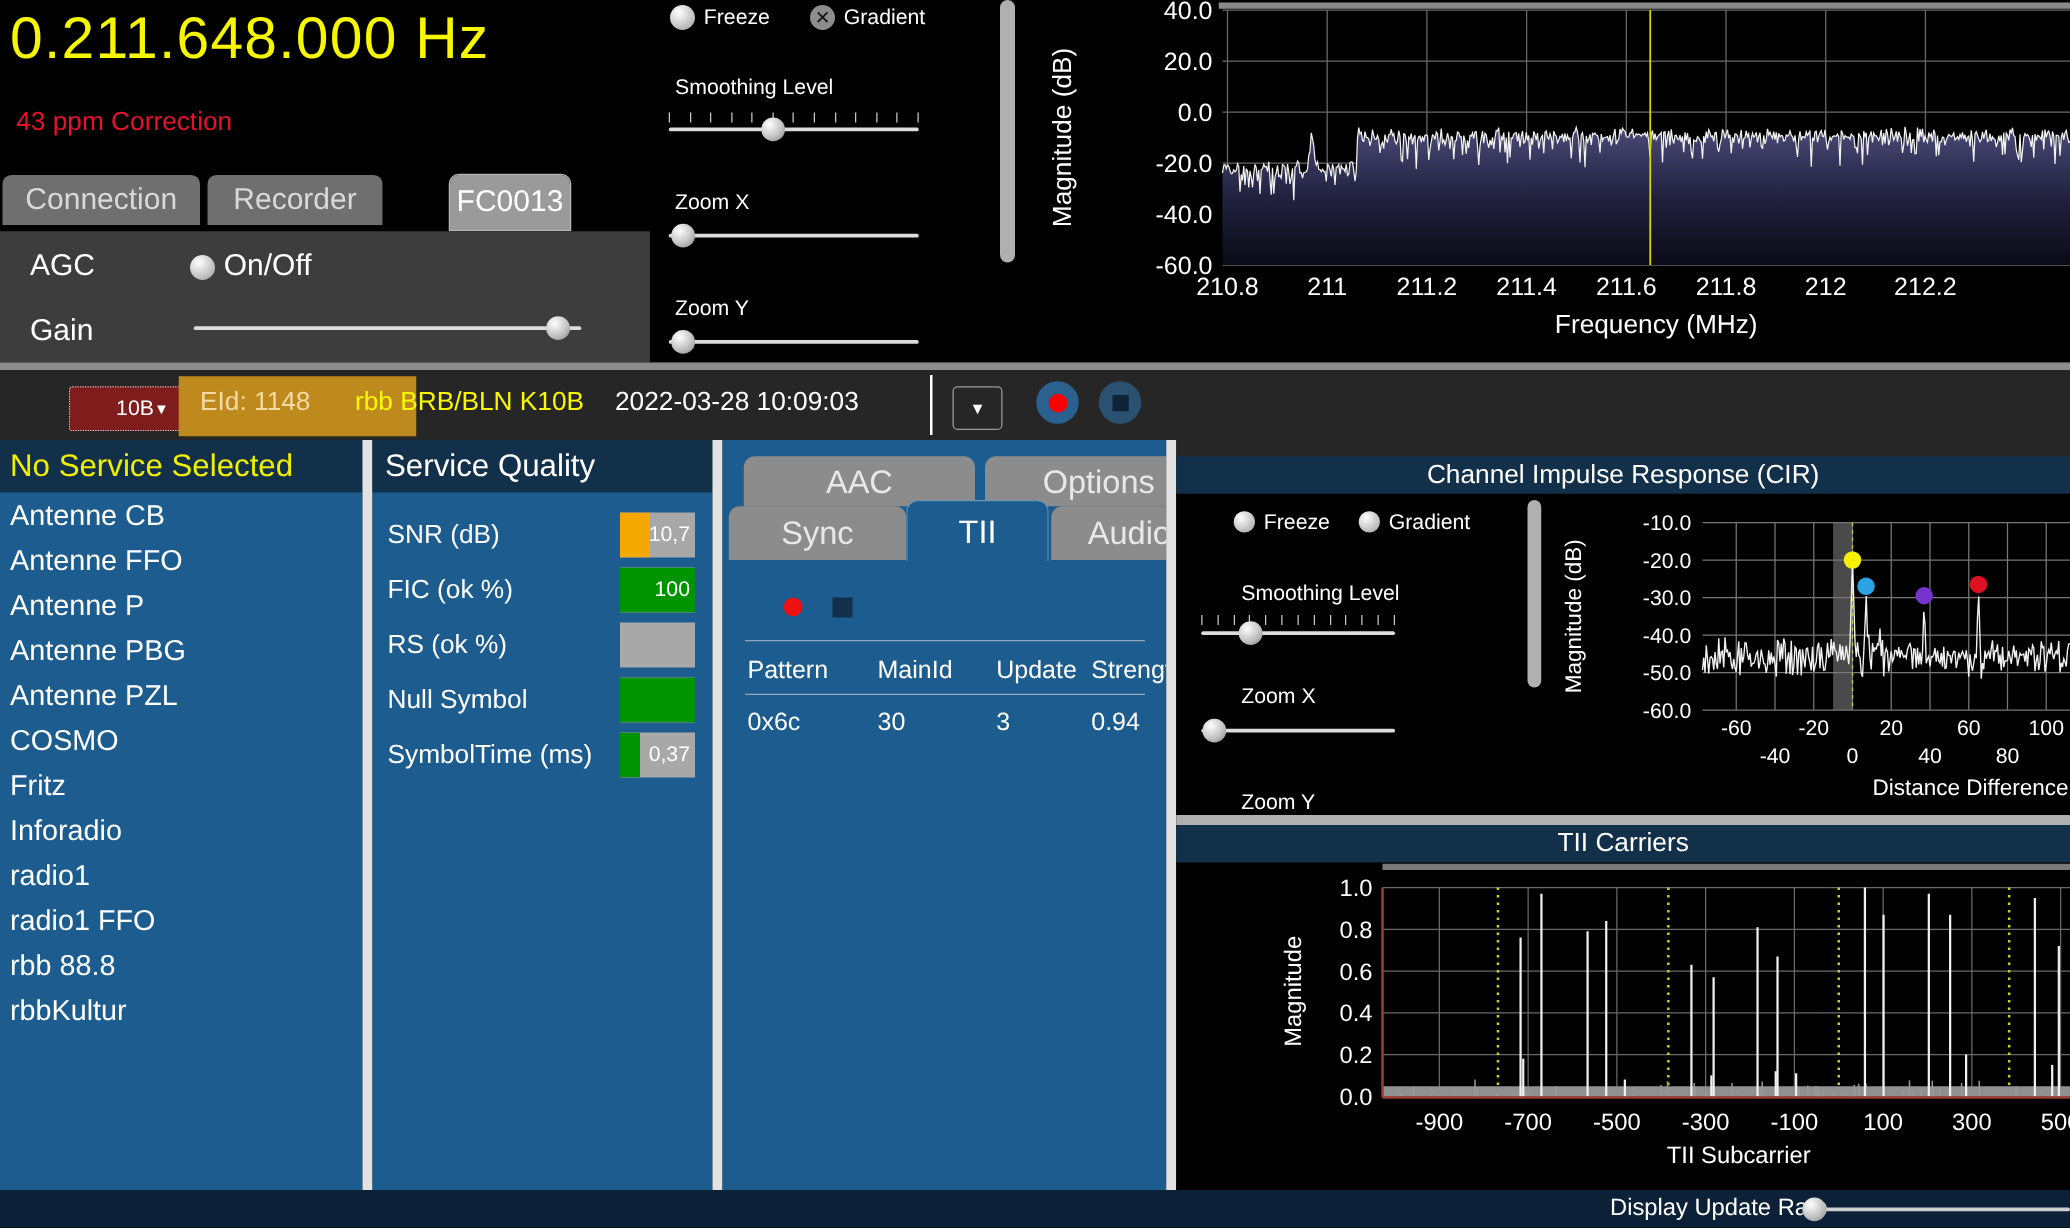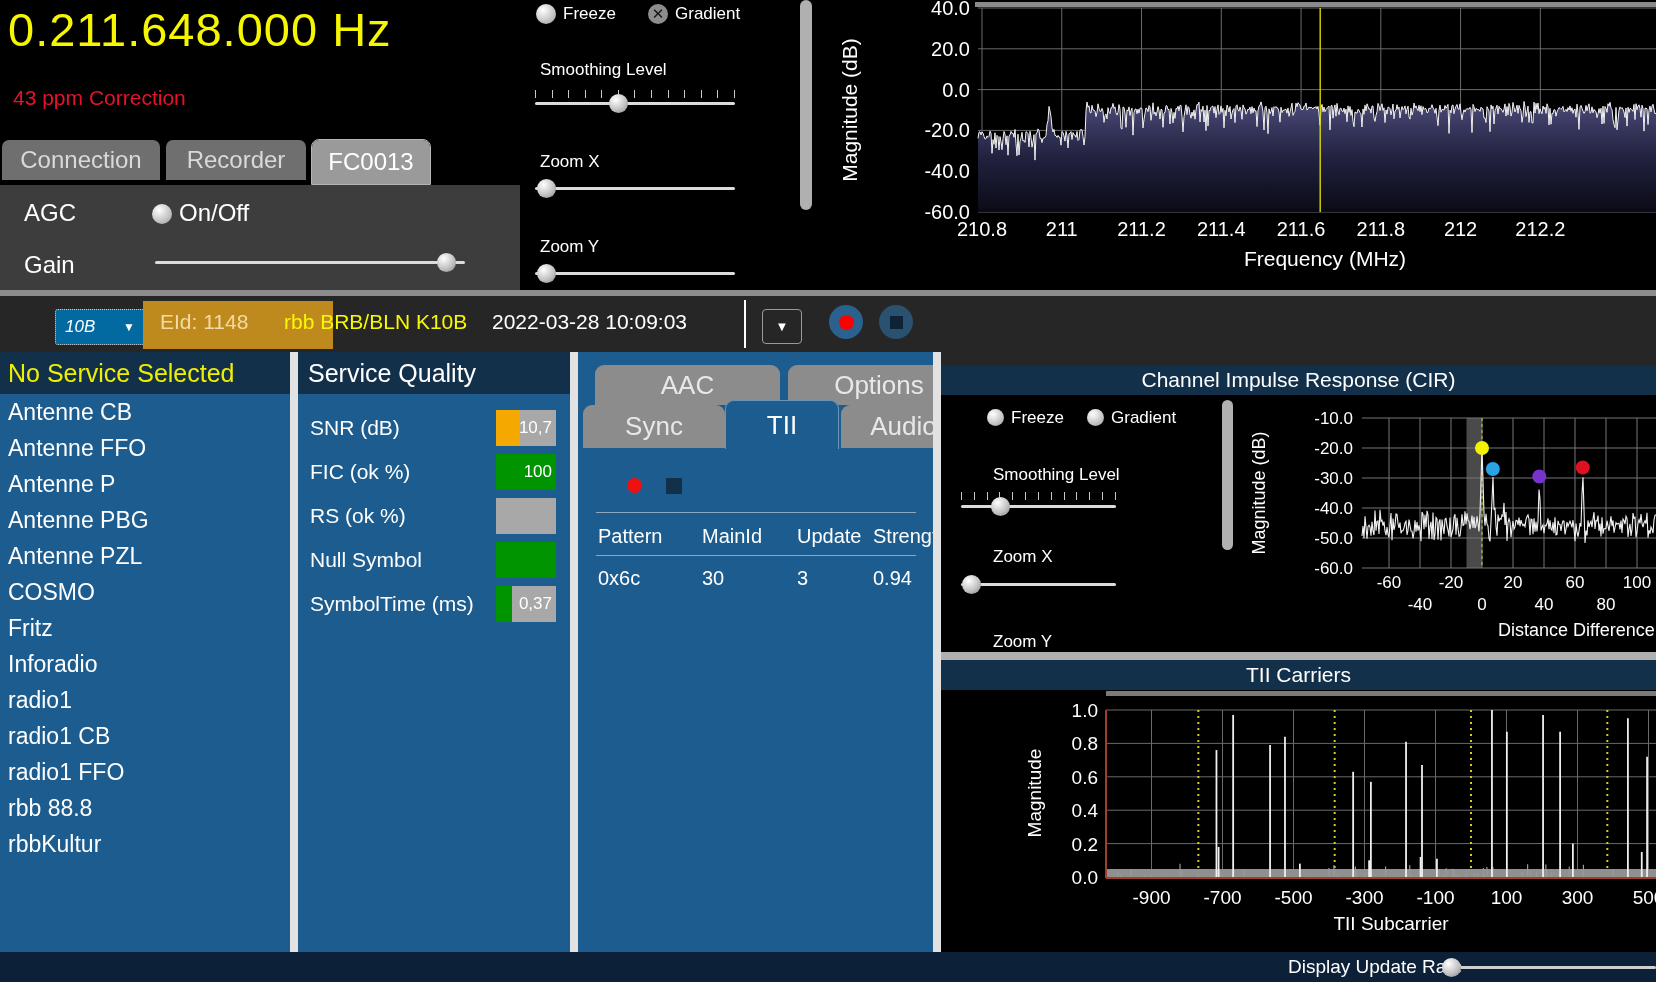--- a/index.html
+++ b/index.html
@@ -20,23 +20,23 @@
   .radio.checked{background:#8d8d8d;color:#141414;font-size:15px;font-weight:bold;
                  display:flex;align-items:center;justify-content:center;}
   .slider-track{position:absolute;height:3px;background:#dcdcdc;border-radius:2px;}
   .slider-handle{position:absolute;width:19px;height:19px;border-radius:50%;top:-8px;
                  background:radial-gradient(circle at 35% 30%,#ffffff,#bdbdbd 60%,#7e7e7e);}
   .tickrow{position:absolute;display:flex;justify-content:space-between;}
   .tickrow i{width:1px;height:8px;background:#c8c8c8;}
   
   #status-bar{left:0;top:290px;width:1656px;height:62px;background:#262626;
               border-top:6px solid #8c8c8c;box-sizing:border-box;}
-  #channel-combo{left:55px;top:13px;width:70px;height:34px;background:#0369a1;
+  #channel-combo{left:55px;top:13px;width:70px;height:34px;background:#7f1d1d;
                  border:1px dotted #cfcfcf;border-radius:3px;display:flex;align-items:center;
-                 justify-content:space-between;padding:0 9px;font-size:17px;font-style:italic;}
+                 justify-content:flex-end;padding:0 9px;font-size:17px;}
   #ensemble-box{left:143px;top:5px;width:190px;height:48px;background:#bf8a1d;}
   #ensemble-id{left:160px;top:14px;font-size:21px;color:#f3dba5;}
   #ensemble-label{left:284px;top:14px;font-size:21px;color:#f8f800;}
   #datetime{left:492px;top:14px;font-size:21px;color:#ffffff;}
   #cursor-line{left:744px;top:4px;width:2px;height:48px;background:#fff;}
   #expand-btn{left:762px;top:13px;width:38px;height:33px;border:1px solid #9a9a9a;
               border-radius:4px;color:#fff;font-size:13px;display:flex;align-items:center;justify-content:center;}
   .round-btn{width:34px;height:34px;border-radius:50%;display:flex;align-items:center;justify-content:center;}
   
   #main{left:0;top:352px;width:1656px;height:600px;background:#262626;}
@@ -71,21 +71,21 @@
 </head>
 <body>
 
 <div id="window">
 
   <div class="abs" id="freq-display">0.211.648.000 Hz</div>
   <div class="abs" id="ppm-correction">43 ppm Correction</div>
   <div class="abs" id="device-tabs">
       <div class="dtab" style="width: 158px;">Connection</div>
       <div class="dtab" style="width: 140px;">Recorder</div>
-      <div class="dtab active" style="width: 118px;">FC0013</div>
+      <div class="dtab active" style="width: 96px; margin-left: 48px;">FC0013</div>
     </div>
   <div class="abs" id="device-body">
     <div class="abs ctl-label" style="left:24px;top:14px;">AGC</div>
     <div class="abs radio" style="left:152px;top:19px;"></div>
     <div class="abs ctl-label" style="left:179px;top:14px;">On/Off</div>
     <div class="abs ctl-label" style="left:24px;top:66px;">Gain</div>
     <div class="abs slider-track" style="left:155px;top:76px;width:310px;">
         <div class="slider-handle" style="left: 282.27px;"></div>
       </div>
   </div>
@@ -200,21 +200,20 @@
       <div id="service-items">
           <div class="svc-item">Antenne CB</div>
           <div class="svc-item">Antenne FFO</div>
           <div class="svc-item">Antenne P</div>
           <div class="svc-item">Antenne PBG</div>
           <div class="svc-item">Antenne PZL</div>
           <div class="svc-item">COSMO</div>
           <div class="svc-item">Fritz</div>
           <div class="svc-item">Inforadio</div>
           <div class="svc-item">radio1</div>
-          <div class="svc-item">radio1 CB</div>
           <div class="svc-item">radio1 FFO</div>
           <div class="svc-item">rbb 88.8</div>
           <div class="svc-item">rbbKultur</div>
         </div>
     </div>
     <div class="abs vdivider" style="left:290px;"></div>
 
     <div class="abs panel-blue" id="quality-panel">
       <div class="panel-head" style="height:42px;padding-left:10px;">Service Quality</div>
       <div id="quality-rows" style="padding-top:12px;">

